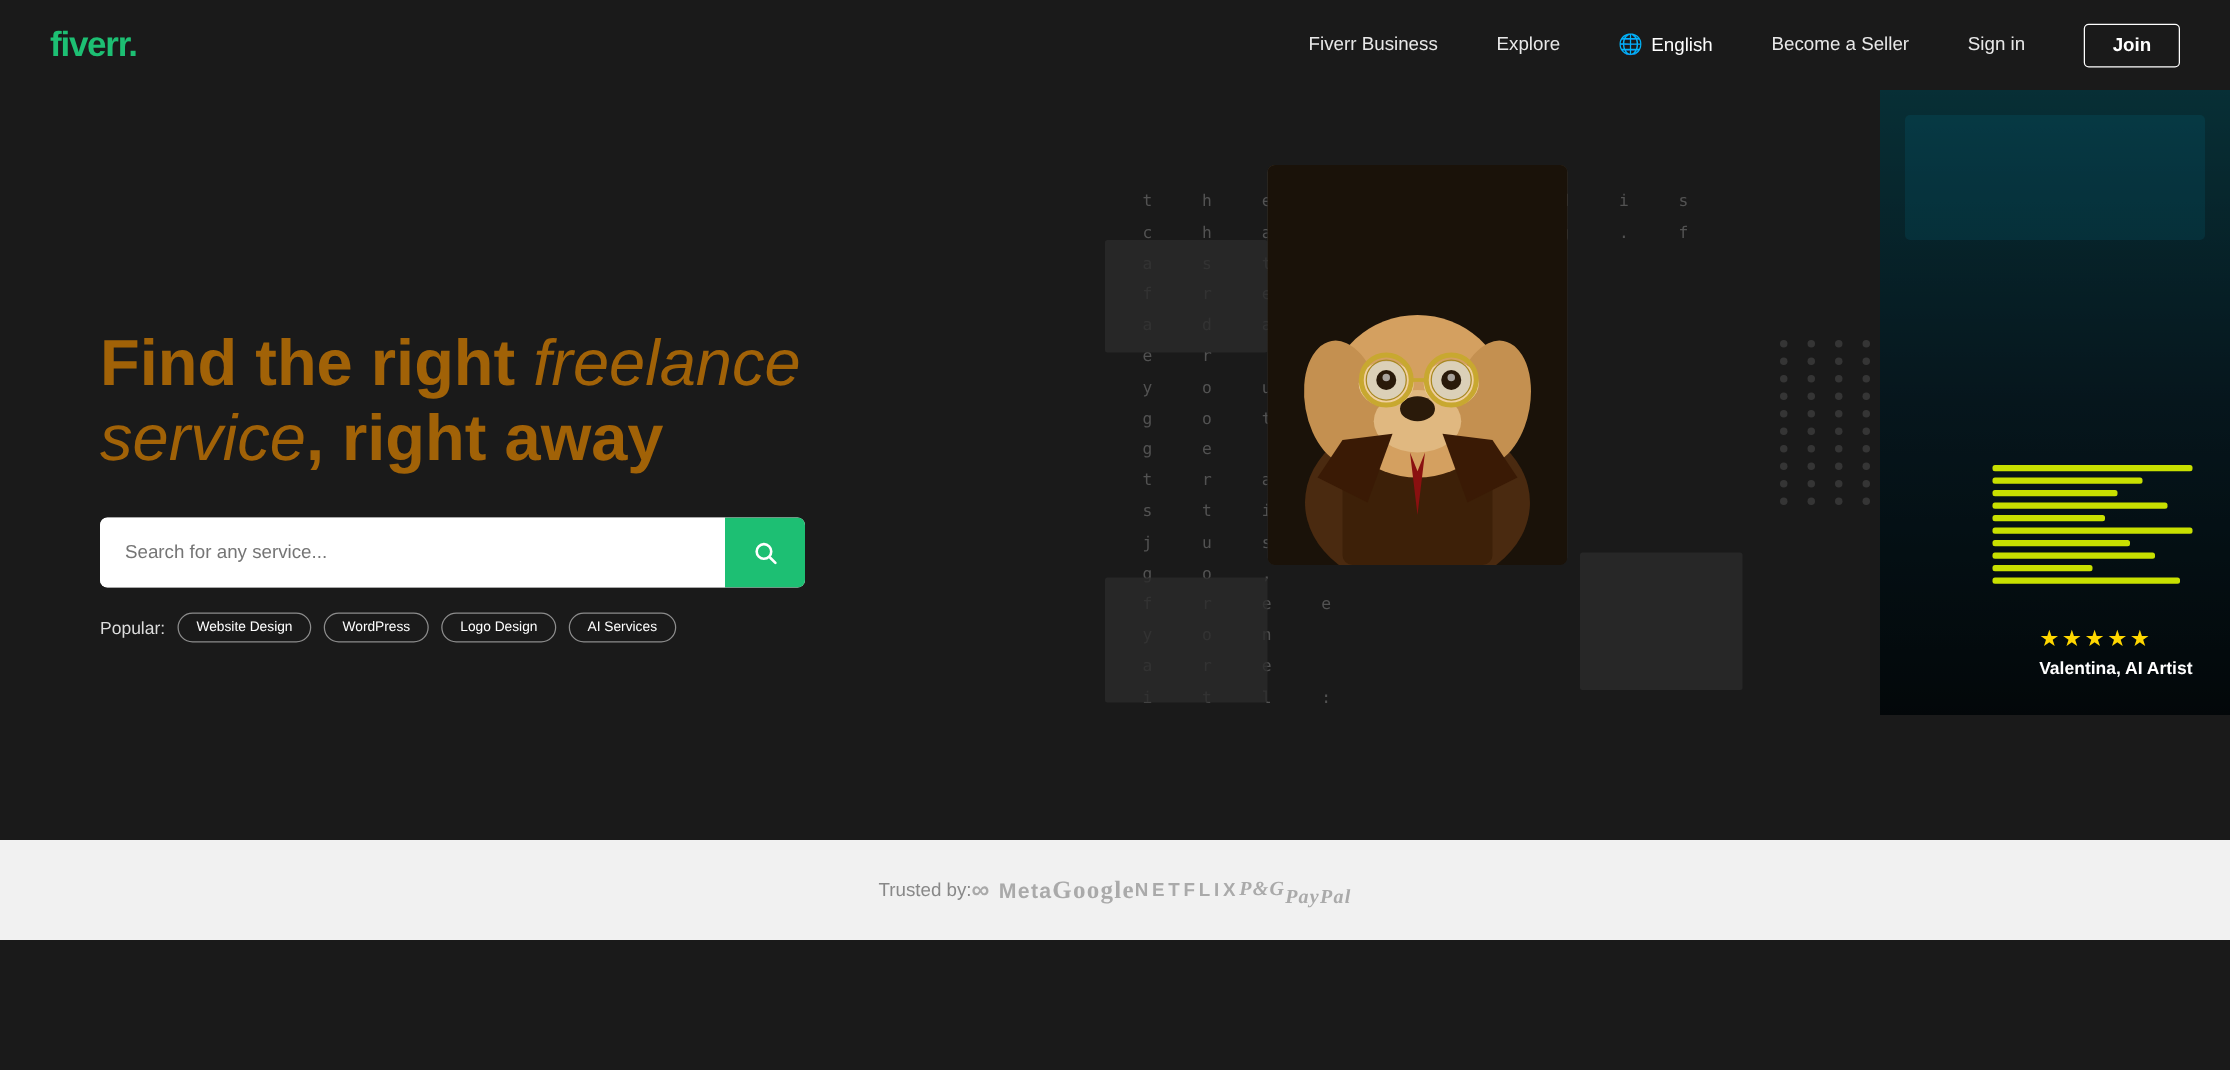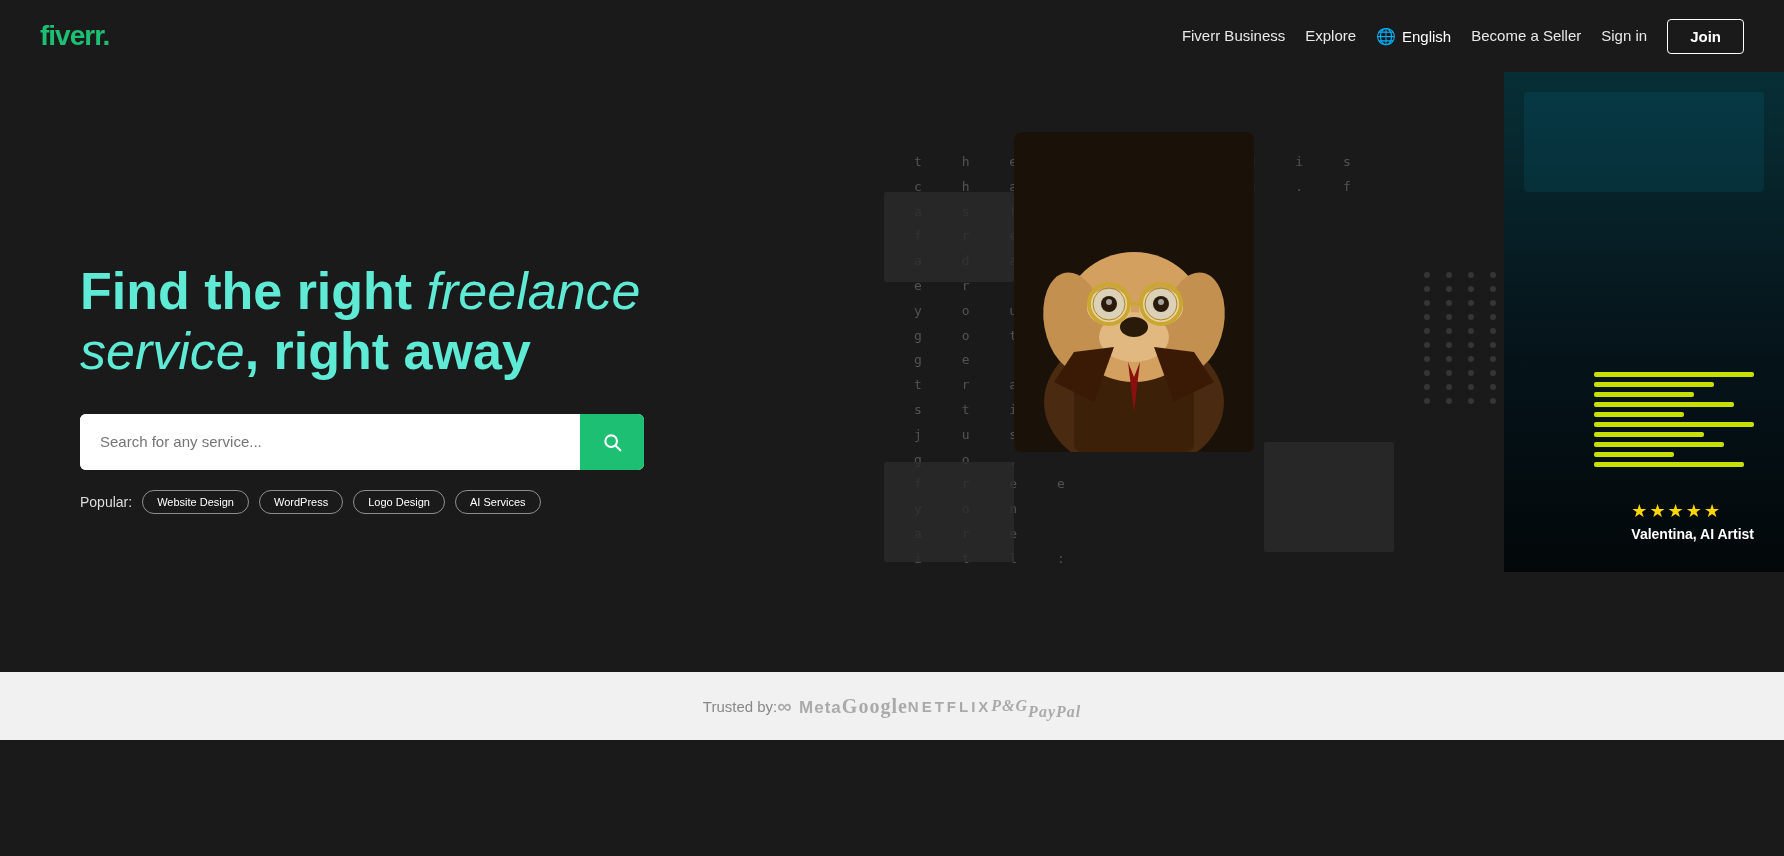--- a/index.html
+++ b/index.html
@@ -19,21 +19,21 @@
     .nav-logo {
       font-size: 28px;
       font-weight: 800;
       color: #fff;
       letter-spacing: -1px;
     }
     .nav-logo span { color: #1dbf73; }
     .nav-links {
       display: flex;
       align-items: center;
-      gap: 20px;
+      gap: 47px;
       list-style: none;
     }
     .nav-links li a {
       color: #fff;
       text-decoration: none;
       font-size: 15px;
       font-weight: 500;
       opacity: 0.9;
     }
     .nav-lang {
@@ -78,21 +78,21 @@
       position: relative;
       z-index: 5;
       padding-left: 80px;
       max-width: 700px;
     }
     .hero-title {
       font-size: 52px;
       font-weight: 900;
       line-height: 1.15;
       margin-bottom: 32px;
-      color: #5eead4;
+      color: #a16207;
       margin-top: 32px;
     }
     .hero-title em {
       font-style: italic;
       font-weight: 400;
     }
     .search-bar {
       display: flex;
       background: #fff;
       border-radius: 6px;
@@ -253,21 +253,21 @@
       z-index: 2;
       display: grid;
       grid-template-columns: repeat(4,14px);
       gap: 8px;
     }
     .dot { width: 6px; height: 6px; background: rgba(255,255,255,0.12); border-radius: 50%; }
 
     
     .trusted-bar {
       background: #f1f1f1;
-      height: 68px;
+      height: 80px;
       display: flex;
       align-items: center;
       justify-content: center;
       padding: 0 60px;
     }
     .trusted-label {
       font-size: 15px;
       color: #888;
       font-weight: 400;
       white-space: nowrap;

